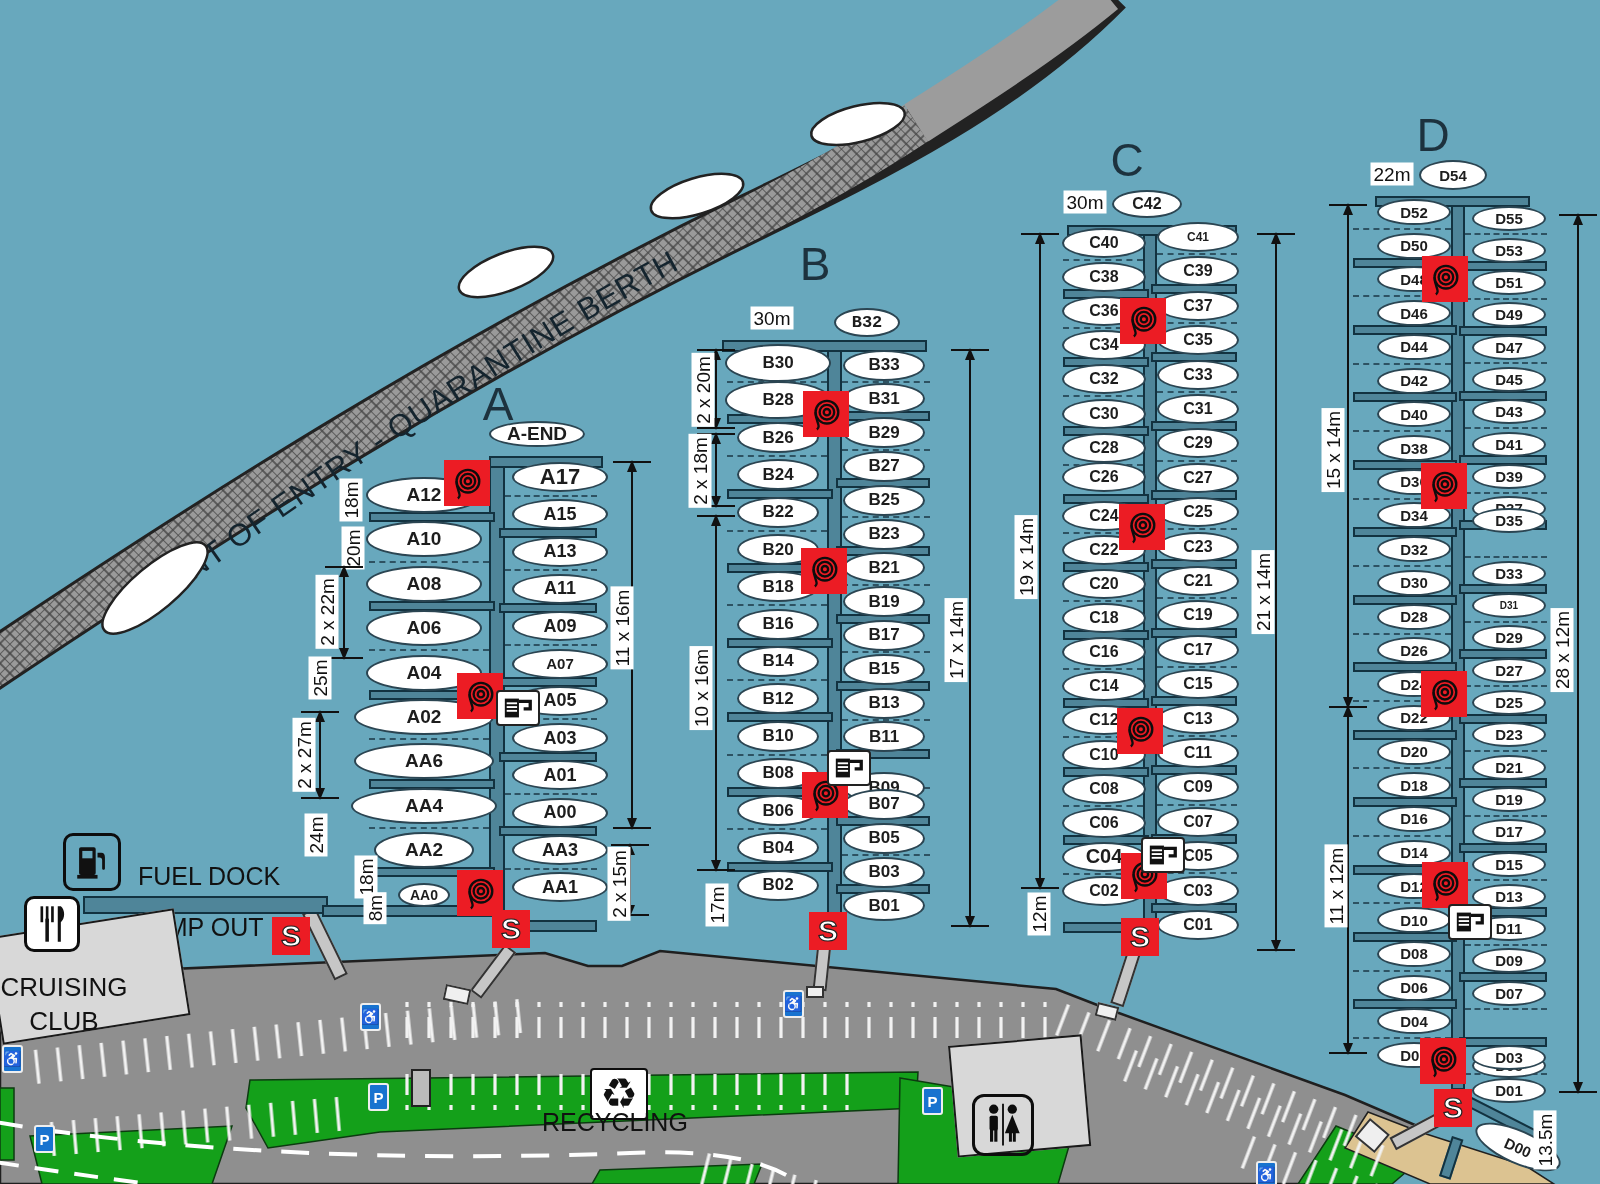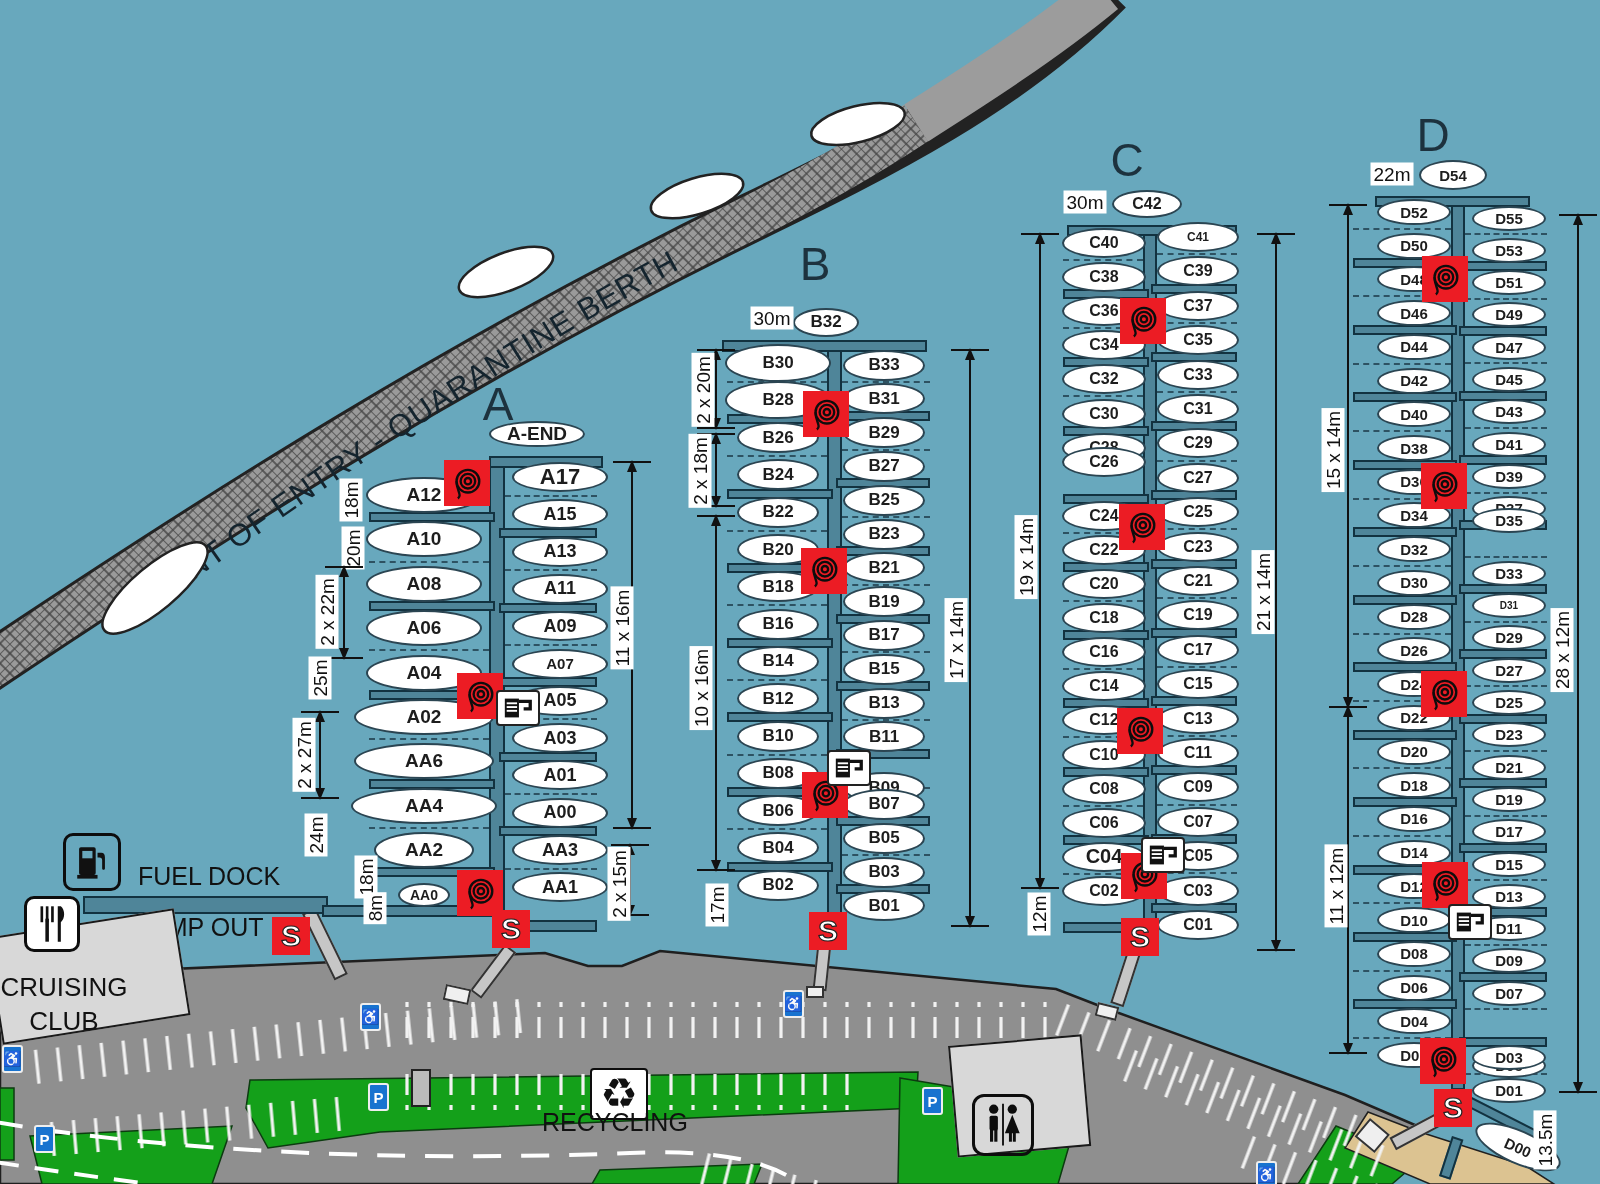--- a/index.html
+++ b/index.html
@@ -367,21 +367,21 @@
       <div class="berth" style="left: 843px; top: 586.1px; width: 82px; height: 31px; font-size: 17px;">B19</div>
       <div class="berth" style="left: 843px; top: 619.9px; width: 82px; height: 31px; font-size: 17px;">B17</div>
       <div class="berth" style="left: 843px; top: 653.7px; width: 82px; height: 31px; font-size: 17px;">B15</div>
       <div class="berth" style="left: 843px; top: 687.5px; width: 82px; height: 31px; font-size: 17px;">B13</div>
       <div class="berth" style="left: 843px; top: 721.3px; width: 82px; height: 31px; font-size: 17px;">B11</div>
       <div class="berth" style="left: 843px; top: 755.1px; width: 82px; height: 31px; font-size: 17px; margin-top: 17px;">B09</div>
       <div class="berth" style="left: 843px; top: 788.9px; width: 82px; height: 31px; font-size: 17px;">B07</div>
       <div class="berth" style="left: 843px; top: 822.7px; width: 82px; height: 31px; font-size: 17px;">B05</div>
       <div class="berth" style="left: 843px; top: 856.5px; width: 82px; height: 31px; font-size: 17px;">B03</div>
       <div class="berth" style="left: 843px; top: 890.3px; width: 82px; height: 31px; font-size: 17px;">B01</div>
-      <div class="berth" style="left: 793px; top: 307.5px; width: 66px; height: 29px; font-size: 17px;">B32</div>
+      <div class="berth" style="left: 834px; top: 307.5px; width: 66px; height: 29px; font-size: 17px; font-family: Liberation Mono, monospace;">B32</div>
       <div class="dimlabel h" style="left: 772px; top: 318px;">30m</div>
       <div class="reel" style="left: 803px; top: 391px;">
         <svg viewBox="0 0 44 44" width="40" height="40">
           <g fill="none" stroke="#0d0d0d" stroke-width="2.6">
             <circle cx="23" cy="20" r="3.5"></circle>
             <circle cx="23" cy="20" r="8"></circle>
             <circle cx="23" cy="20" r="12.5"></circle>
             <path d="M10.5,20 C10.5,31 17,35 12,39"></path>
           </g>
         </svg>
@@ -458,21 +458,21 @@
       <div class="dash" style="left: 1063px; top: 804.65px; width: 80px;"></div>
       <div class="pier" style="left: 1063px; top: 834.75px; width: 86px; height: 10px;"></div>
       <div class="dash" style="left: 1063px; top: 872.85px; width: 80px;"></div>
       <div class="berth" style="left: 1062px; top: 228px; width: 84px; height: 30px; font-size: 16px;">C40</div>
       <div class="berth" style="left: 1062px; top: 262.1px; width: 84px; height: 30px; font-size: 16px;">C38</div>
       <div class="berth" style="left: 1062px; top: 296.2px; width: 84px; height: 30px; font-size: 16px;">C36</div>
       <div class="berth" style="left: 1062px; top: 330.3px; width: 84px; height: 30px; font-size: 16px;">C34</div>
       <div class="berth" style="left: 1062px; top: 364.4px; width: 84px; height: 30px; font-size: 16px;">C32</div>
       <div class="berth" style="left: 1062px; top: 398.5px; width: 84px; height: 30px; font-size: 16px;">C30</div>
       <div class="berth" style="left: 1062px; top: 432.6px; width: 84px; height: 30px; font-size: 16px;">C28</div>
-      <div class="berth" style="left: 1062px; top: 447px; width: 84px; height: 30px; font-size: 16px;">C26</div>
+      <div class="berth" style="left: 1062px; top: 462px; width: 84px; height: 30px; font-size: 16px;">C26</div>
       <div class="berth" style="left: 1062px; top: 500.8px; width: 84px; height: 30px; font-size: 16px;">C24</div>
       <div class="berth" style="left: 1062px; top: 534.9px; width: 84px; height: 30px; font-size: 16px;">C22</div>
       <div class="berth" style="left: 1062px; top: 569px; width: 84px; height: 30px; font-size: 16px;">C20</div>
       <div class="berth" style="left: 1062px; top: 603.1px; width: 84px; height: 30px; font-size: 16px;">C18</div>
       <div class="berth" style="left: 1062px; top: 637.2px; width: 84px; height: 30px; font-size: 16px;">C16</div>
       <div class="berth" style="left: 1062px; top: 671.3px; width: 84px; height: 30px; font-size: 16px;">C14</div>
       <div class="berth" style="left: 1062px; top: 705.4px; width: 84px; height: 30px; font-size: 16px;">C12</div>
       <div class="berth" style="left: 1062px; top: 739.5px; width: 84px; height: 30px; font-size: 16px;">C10</div>
       <div class="berth" style="left: 1062px; top: 773.6px; width: 84px; height: 30px; font-size: 16px;">C08</div>
       <div class="berth" style="left: 1062px; top: 807.7px; width: 84px; height: 30px; font-size: 16px;">C06</div>

